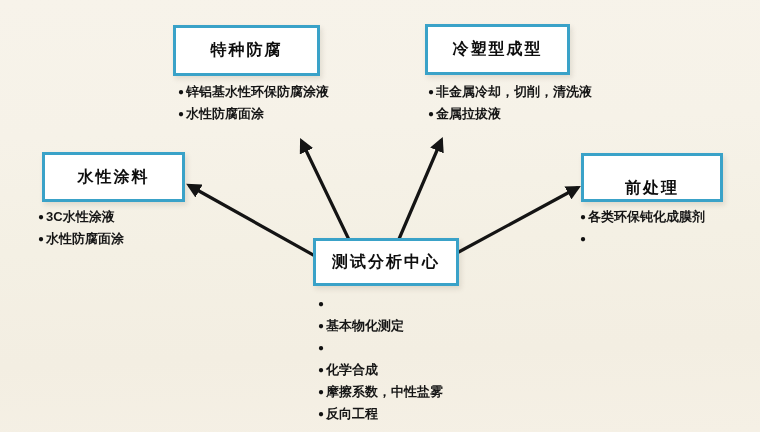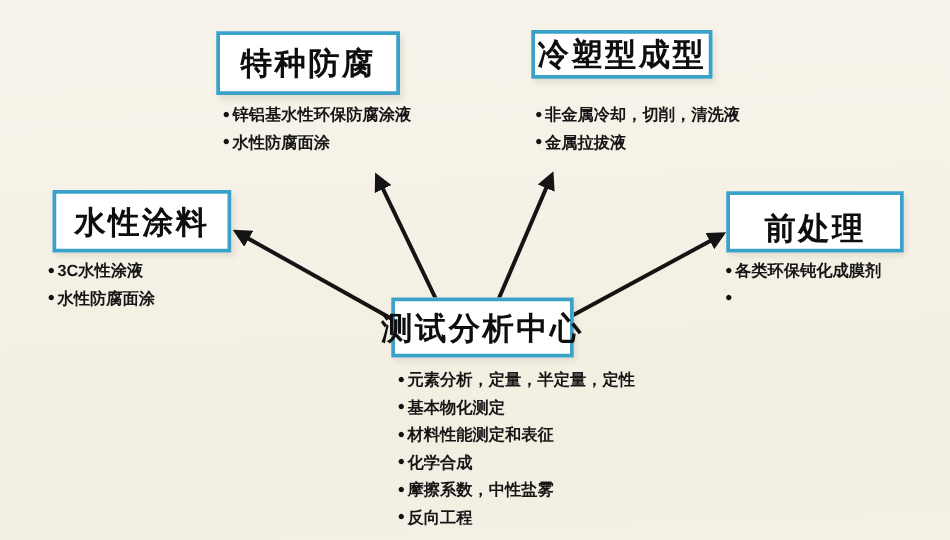--- a/index.html
+++ b/index.html
@@ -15,28 +15,28 @@
   }
   .node{
     position:absolute;
     background:#ffffff;
     border:3px solid #3aa2c8;
     box-shadow:2px 3px 5px rgba(90,80,60,0.14);
     display:flex;align-items:center;justify-content:center;
     box-sizing:border-box;
   }
   .node .title{
-    font-size:25px;
+    font-size:16px;
     font-weight:700;
     color:#0e0e0e;
     letter-spacing:2px;
     white-space:nowrap;
   }
   .node-special{left:173px;top:25px;width:147px;height:51px;}
-  .node-cold{left:425px;top:24px;width:145px;height:39px;}
+  .node-cold{left:425px;top:24px;width:145px;height:51px;}
   .node-water{left:42px;top:152px;width:143px;height:50px;}
   .node-pre{left:581px;top:153px;width:142px;height:49px;align-items:flex-end;}
   .node-center{left:313px;top:238px;width:146px;height:48px;font-family:Liberation Serif, serif;}
   .blist{
     position:absolute;
     display:flex;flex-direction:column;
   }
   .list-special{left:178px;top:81px;}
   .list-cold{left:428px;top:81px;}
   .list-water{left:38px;top:206px;}
@@ -129,29 +129,27 @@
       <span>各类环保钝化成膜剂</span>
     </div>
     <div class="item">
       <span class="dot">●</span>
     </div>
   </div>
 
   <div class="blist list-center">
     <div class="item">
       <span class="dot">●</span>
-      <span>元素分析，定量，半定量，定性</span>
     </div>
     <div class="item">
       <span class="dot">●</span>
       <span>基本物化测定</span>
     </div>
     <div class="item">
       <span class="dot">●</span>
-      <span>材料性能测定和表征</span>
     </div>
     <div class="item">
       <span class="dot">●</span>
       <span>化学合成</span>
     </div>
     <div class="item">
       <span class="dot">●</span>
       <span>摩擦系数，中性盐雾</span>
     </div>
     <div class="item">

